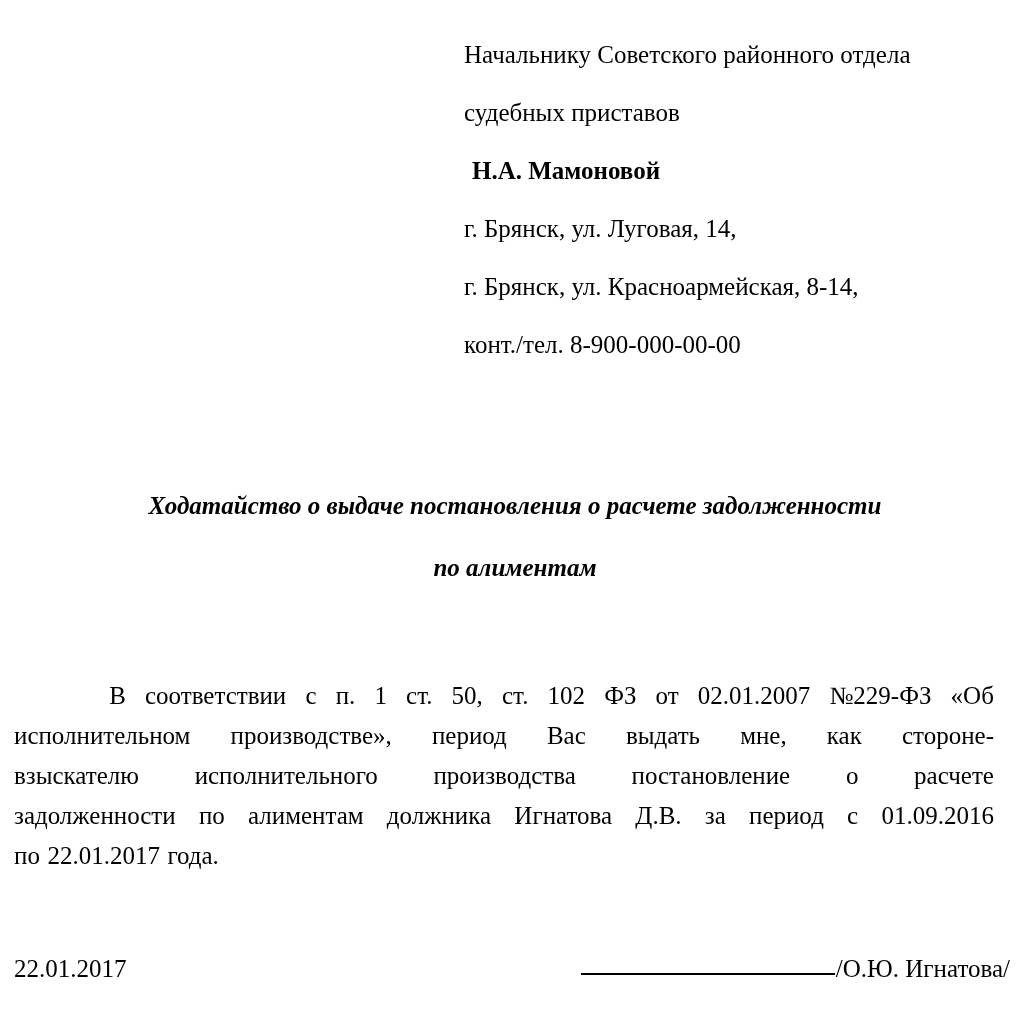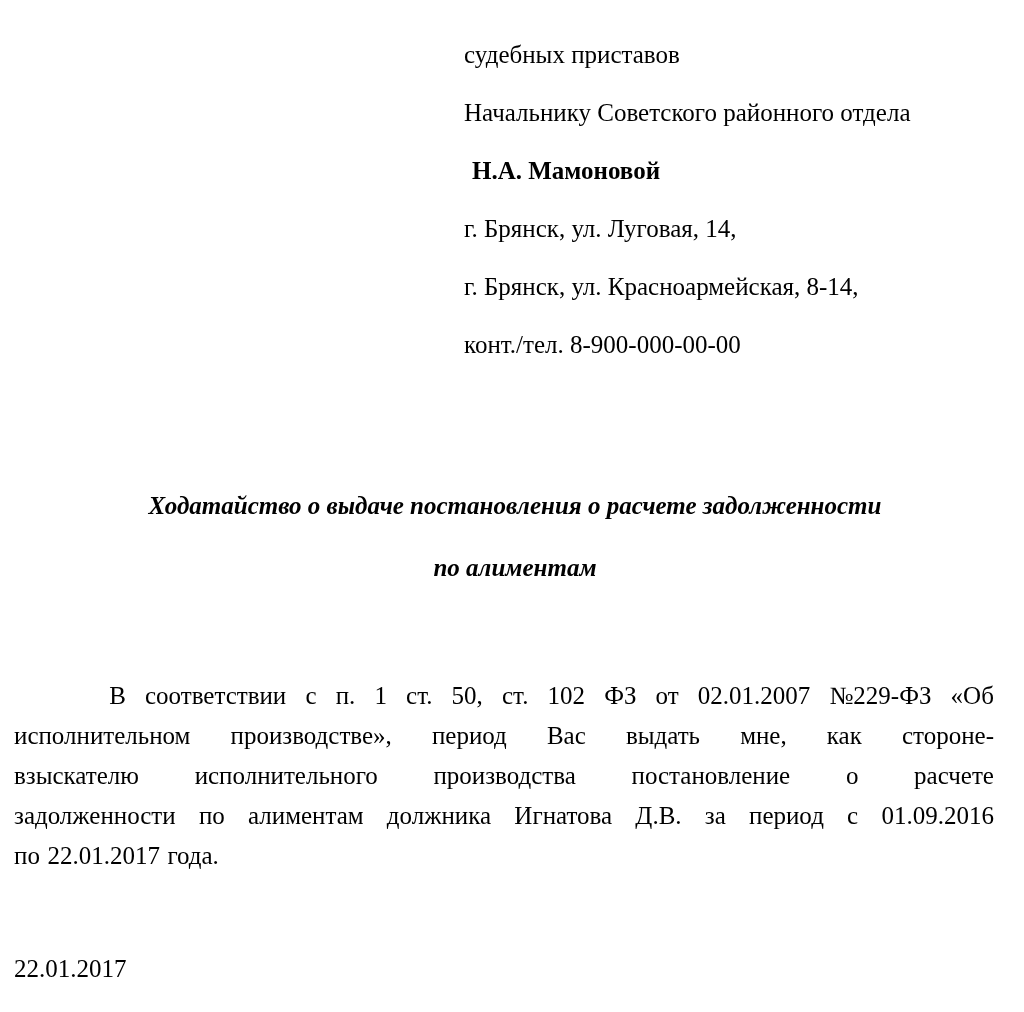--- a/index.html
+++ b/index.html
@@ -117,22 +117,22 @@
     position: relative;
     top: -2px;
   }
 </style>
 </head>
 <body>
 
 <div class="page">
 
   <div class="addressee">
+      <div class="line">Начальнику Советского районного отдела</div>
       <div class="line">судебных приставов</div>
-      <div class="line">Начальнику Советского районного отдела</div>
       <div class="line bold">Н.А. Мамоновой</div>
       <div class="line">г. Брянск, ул. Луговая, 14,</div>
       <div class="line">г. Брянск, ул. Красноармейская, 8-14,</div>
       <div class="line">конт./тел. 8-900-000-00-00</div>
     </div>
 
   <div class="title-block">
     <div class="title-line">Ходатайство о выдаче постановления о расчете задолженности</div>
     <div class="title-line">по алиментам</div>
   </div>
@@ -187,15 +187,19 @@
       </div>
       <div class="body-line last">
         <span class="w">по</span>
         <span class="w">22.01.2017</span>
         <span class="w">года.</span>
       </div>
     </div>
 
   <div class="footer">
     <div class="date">22.01.2017</div>
+    <div class="sign">
+      <span class="sign-rule"></span>
+      <span>/О.Ю. Игнатова/</span>
+    </div>
   </div>
 
 </div>
 
 </body></html>

